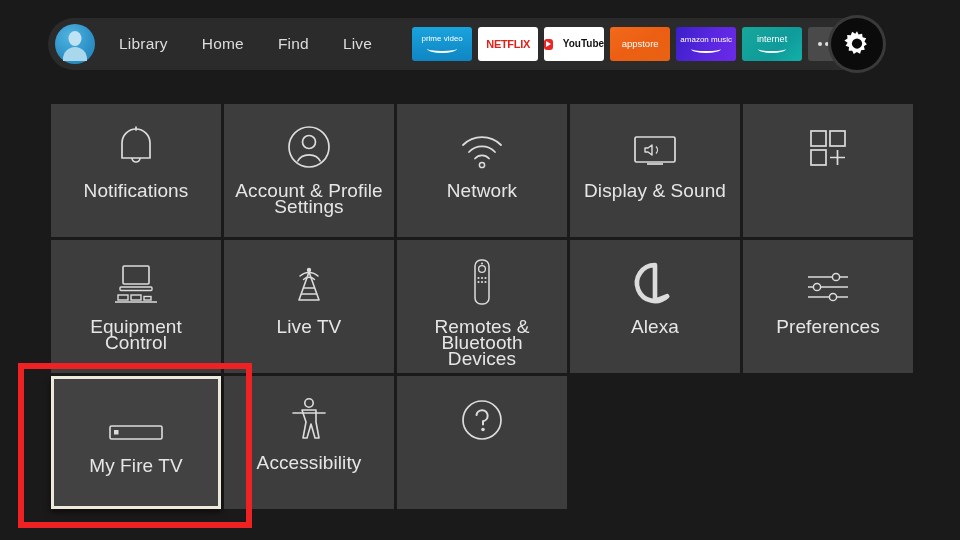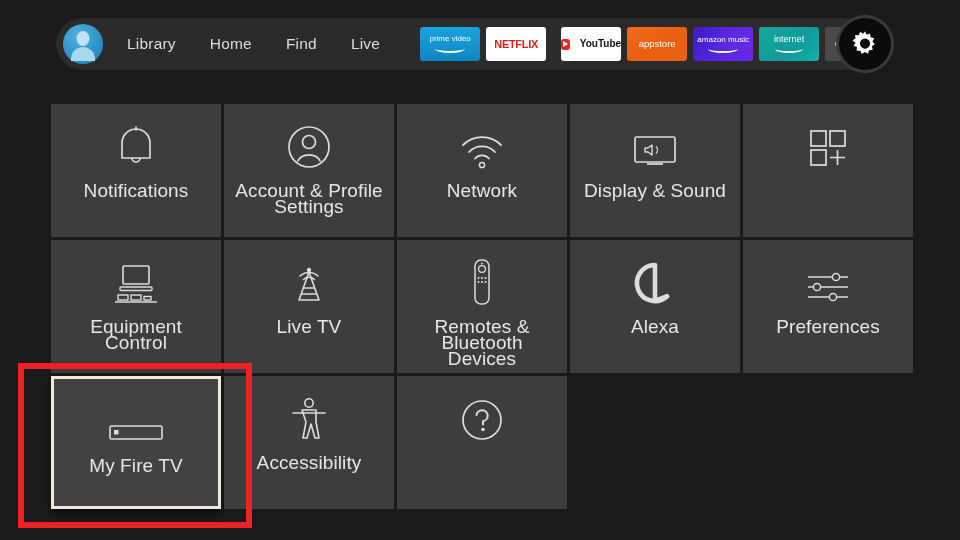--- a/index.html
+++ b/index.html
@@ -6,21 +6,21 @@
   body{
     width:960px;height:540px;overflow:hidden;
     background:#1a1a1a;
     font-family:"Liberation Sans", sans-serif;
     -webkit-font-smoothing:antialiased;
   }
   #app{position:relative;width:960px;height:540px;}
 
   
   .navbar{
-    position:absolute;left:56px;top:18px;width:830px;height:52px;
+    position:absolute;left:48px;top:18px;width:830px;height:52px;
     background:#2b2b2b;border-radius:26px;
     display:flex;align-items:center;
   }
   .avatar{
     width:40px;height:40px;border-radius:50%;margin-left:7px;
     background:radial-gradient(circle at 38% 30%, #4fb4e0 0%, #2f93c9 55%, #1d7fb4 100%);
     position:relative;flex:0 0 auto;
   }
   .avatar .head{
     position:absolute;left:50%;top:7px;transform:translateX(-50%);
@@ -47,21 +47,21 @@
   .apptile .lbl{font-size:8.5px;font-weight:bold;line-height:1;text-align:center;}
 
   .t-prime{background:linear-gradient(180deg,#1aa3dd 0%,#0f86c3 100%);}
   .t-prime .lbl{color:#fff;font-weight:normal;font-size:8px;}
   .t-prime .smile{
     display:block;width:30px;height:7px;margin:1px auto 0;
     border-bottom:2px solid #fff;border-radius:0 0 50% 50%;
   }
   .t-netflix{background:#fff;}
   .t-netflix .lbl{color:#e2201b;font-size:11px;letter-spacing:-.3px;}
-  .t-youtube{background:#fff;display:flex;gap:10px;margin-left:9px;}
+  .t-youtube{background:#fff;display:flex;gap:10px;}
   .t-youtube .yt-play{
     width:15px;height:11px;background:#ec2424;border-radius:3px;
     display:flex;align-items:center;justify-content:center;
   }
   .t-youtube .yt-play::after{
     content:"";border-left:5px solid #fff;border-top:3px solid transparent;
     border-bottom:3px solid transparent;margin-left:1px;
   }
   .t-youtube .lbl{color:#111;font-size:10px;}
   .t-appstore{background:linear-gradient(150deg,#f26a1b 0%,#ec5f12 50%,#e86214 100%);}

